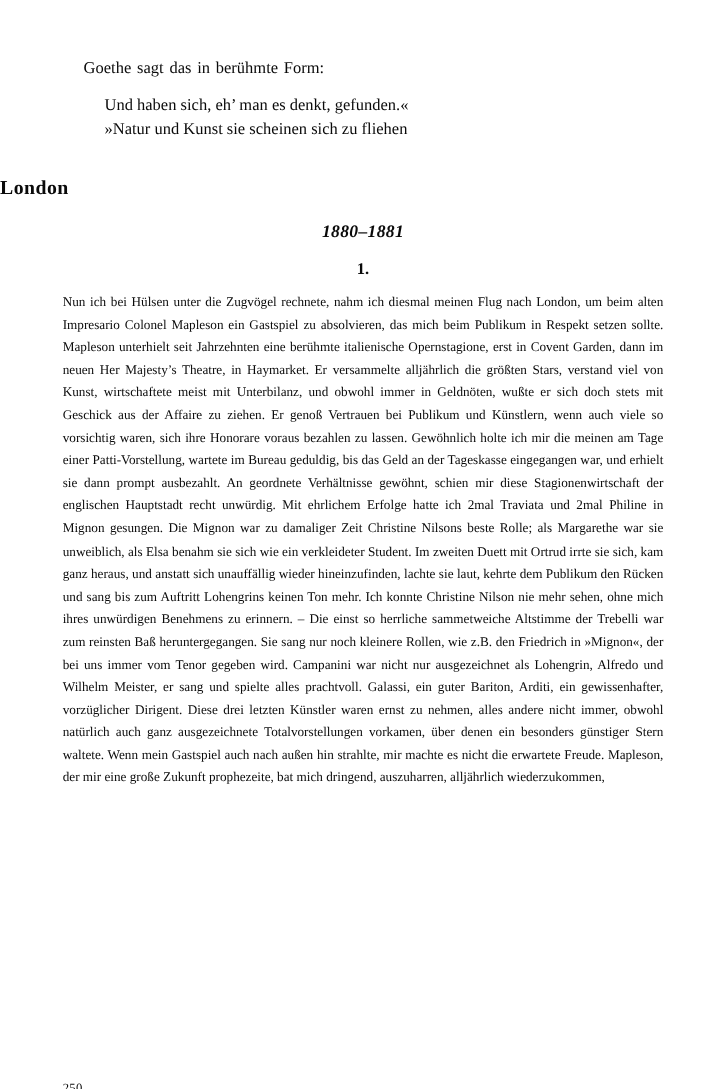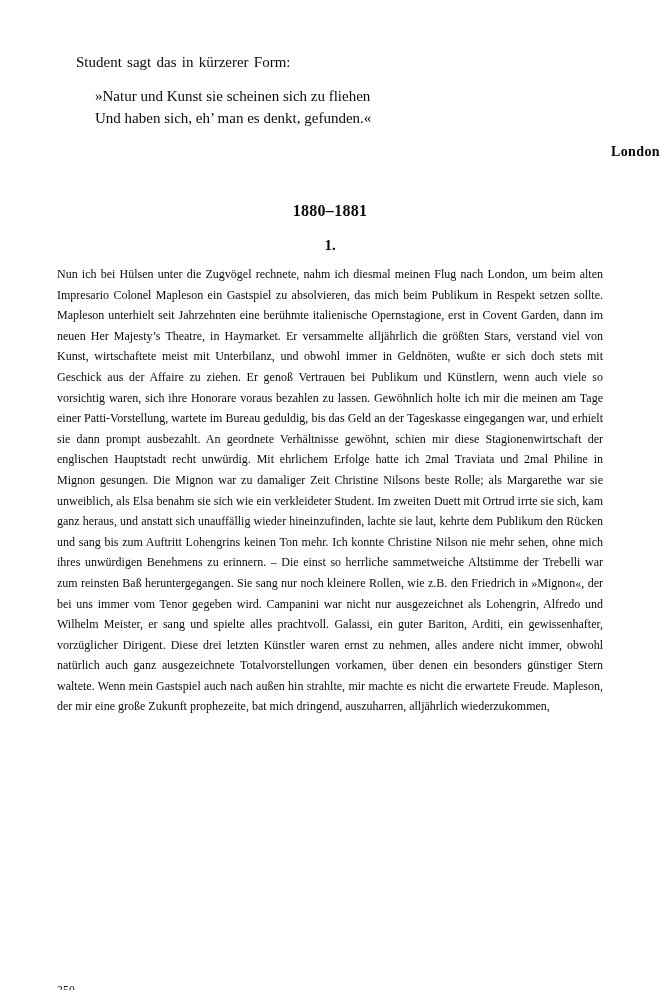--- a/index.html
+++ b/index.html
@@ -30,35 +30,36 @@
     position: absolute;
     left: 95px;
     top: 85px;
     font-size: 15px;
     line-height: 22px;
   }
   .chapter-title {
     position: absolute;
     left: 0;
     right: 0;
-    top: 144px;
-    text-align: right;
+    top: 160px;
+    text-align: left;
     font-weight: bold;
-    font-size: 14px;
+    font-size: 18px;
     letter-spacing: 0.4px;
   }
   .chapter-years {
     position: absolute;
     left: 0;
     right: 0;
     top: 202px;
     text-align: center;
     font-weight: bold;
     font-size: 16px;
     letter-spacing: 0.3px;
+    font-style: italic;
   }
   .section-number {
     position: absolute;
     left: 0;
     right: 0;
     top: 237px;
     text-align: center;
     font-weight: bold;
     font-size: 15px;
   }
@@ -81,25 +82,25 @@
     font-size: 11.5px;
     letter-spacing: 0.3px;
     margin-top: 28px;
   }
 </style>
 </head>
 <body>
 
 <div class="page">
 
-  <div class="intro-line">Student sagt das in kürzerer Form:</div>
+  <div class="intro-line">Goethe sagt das in berühmte Form:</div>
 
   <div class="verse-quote">
+    <div>Und haben sich, eh’ man es denkt, gefunden.«</div>
     <div>»Natur und Kunst sie scheinen sich zu fliehen</div>
-    <div>Und haben sich, eh’ man es denkt, gefunden.«</div>
   </div>
 
   <h1 class="chapter-title">London</h1>
 
   <h2 class="chapter-years">1880–1881</h2>
 
   <div class="section-number">1.</div>
 
   <p class="body-paragraph" lang="de">Nun ich bei Hülsen unter die Zugvögel rechnete, nahm ich diesmal meinen Flug nach London, um beim alten Impresario Colonel Mapleson ein Gastspiel zu absolvieren, das mich beim Publikum in Respekt setzen sollte. Mapleson unterhielt seit Jahrzehnten eine berühmte italienische Opernstagione, erst in Covent Garden, dann im neuen Her Majesty’s Theatre, in Haymarket. Er versammelte alljährlich die größten Stars, verstand viel von Kunst, wirtschaftete meist mit Unterbilanz, und obwohl immer in Geldnöten, wußte er sich doch stets mit Geschick aus der Affaire zu ziehen. Er genoß Vertrauen bei Publikum und Künstlern, wenn auch viele so vorsichtig waren, sich ihre Honorare voraus bezahlen zu lassen. Gewöhnlich holte ich mir die meinen am Tage einer Patti-Vorstellung, wartete im Bureau geduldig, bis das Geld an der Tageskasse eingegangen war, und erhielt sie dann prompt ausbezahlt. An geordnete Verhältnisse gewöhnt, schien mir diese Stagionenwirtschaft der englischen Hauptstadt recht unwürdig. Mit ehrlichem Erfolge hatte ich 2mal Traviata und 2mal Philine in Mignon gesungen. Die Mignon war zu damaliger Zeit Christine Nilsons beste Rolle; als Margarethe war sie unweiblich, als Elsa benahm sie sich wie ein verkleideter Student. Im zweiten Duett mit Ortrud irrte sie sich, kam ganz heraus, und anstatt sich unauffällig wieder hineinzufinden, lachte sie laut, kehrte dem Publikum den Rücken und sang bis zum Auftritt Lohengrins keinen Ton mehr. Ich konnte Christine Nilson nie mehr sehen, ohne mich ihres unwürdigen Benehmens zu erinnern. – Die einst so herrliche sammetweiche Altstimme der Trebelli war zum reinsten Baß heruntergegangen. Sie sang nur noch kleinere Rollen, wie z.B. den Friedrich in »Mignon«, der bei uns immer vom Tenor gegeben wird. Campanini war nicht nur ausgezeichnet als Lohengrin, Alfredo und Wilhelm Meister, er sang und spielte alles prachtvoll. Galassi, ein guter Bariton, Arditi, ein gewissenhafter, vorzüglicher Dirigent. Diese drei letzten Künstler waren ernst zu nehmen, alles andere nicht immer, obwohl natürlich auch ganz ausgezeichnete Totalvorstellungen vorkamen, über denen ein besonders günstiger Stern waltete. Wenn mein Gastspiel auch nach außen hin strahlte, mir machte es nicht die erwartete Freude. Mapleson, der mir eine große Zukunft prophezeite, bat mich dringend, auszuharren, alljährlich wiederzukommen,</p>
 

